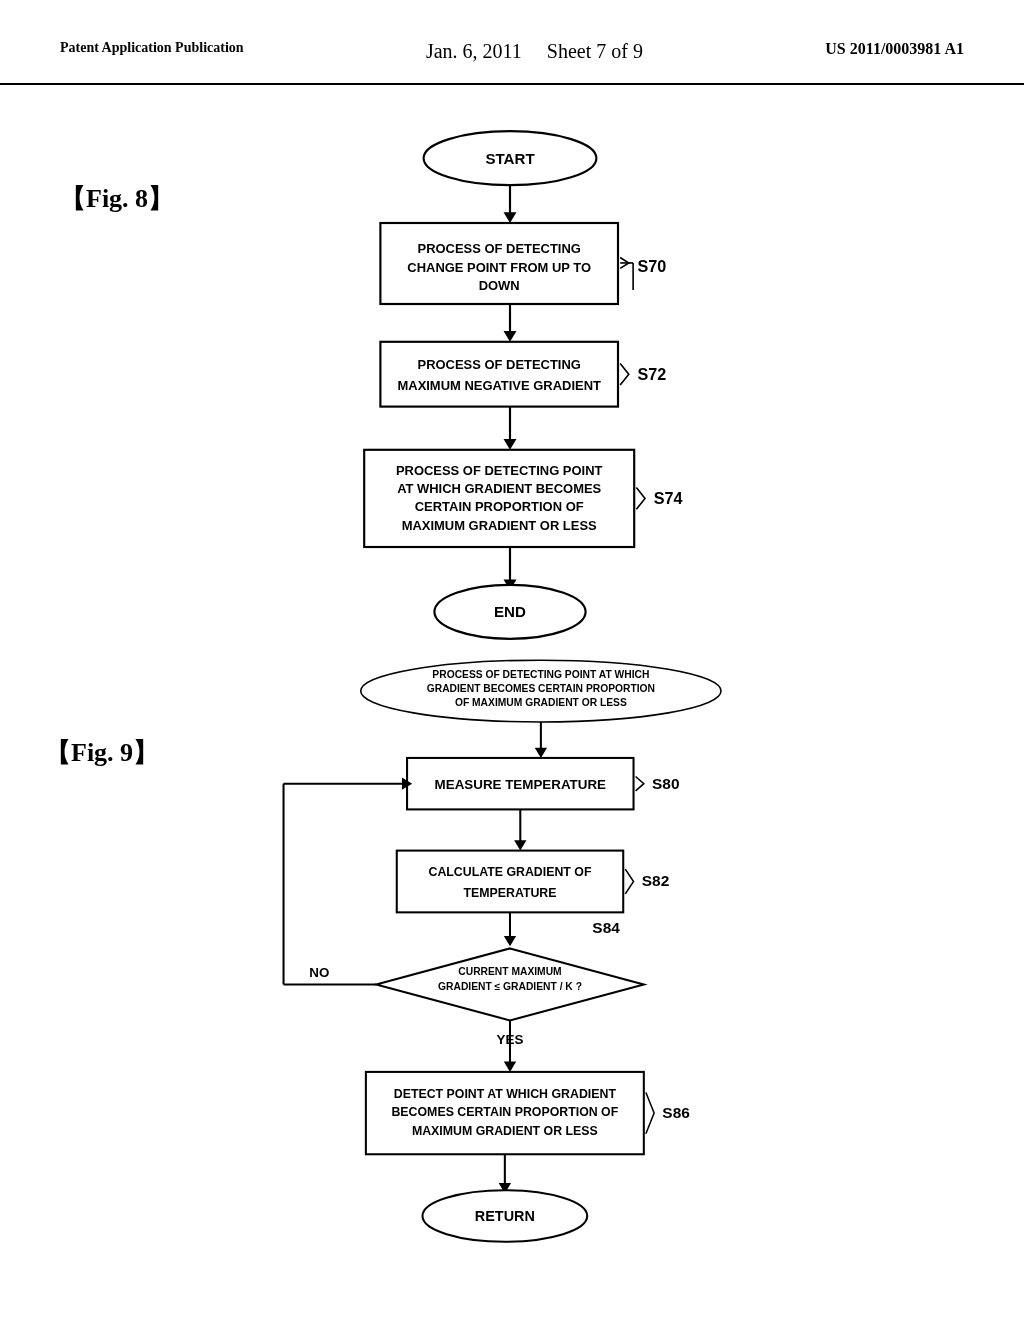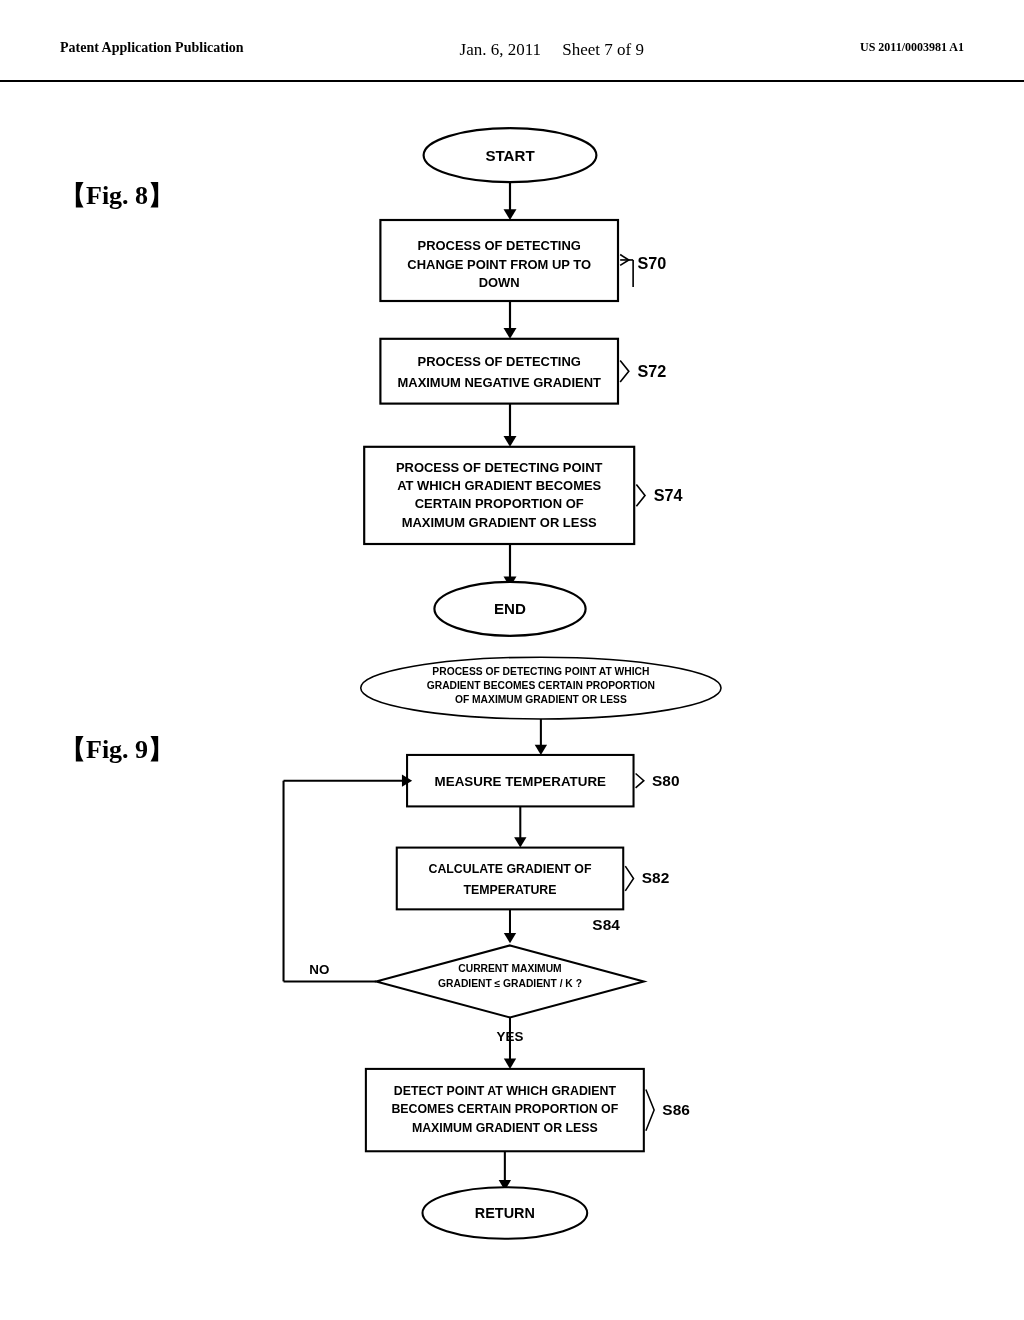--- a/index.html
+++ b/index.html
@@ -27,24 +27,24 @@
       align-items: flex-start;
       padding: 40px 60px 20px 60px;
       border-bottom: 2px solid #000;
     }
     .header-left {
       font-size: 14px;
       font-weight: bold;
     }
     .header-center {
       text-align: right;
-      font-size: 17px;
+      font-size: 20px;
     }
     .header-right {
-      font-size: 12px;
+      font-size: 16px;
       font-weight: bold;
       text-align: center;
     }
   </style>
 </head>
 <body>
 
 <div class="page">
 
   <div class="header">
@@ -54,21 +54,21 @@
       &nbsp;&nbsp;&nbsp;
       <span>Sheet 7 of 9</span>
     </div>
     <div class="header-right">US 2011/0003981 A1</div>
   </div>
 
   <div style="position: relative; width: 100%;">
 
     <div style="position: absolute; top: 66px; left: 60px; font-size: 26px; font-weight: bold; font-family: 'Times New Roman', serif;">【Fig. 8】</div>
 
-    <div style="position: absolute; top: 620px; left: 60px; font-size: 26px; font-weight: bold; font-family: 'Times New Roman', serif;">【Fig. 9】</div>
+    <div style="position: absolute; top: 620px; left: 45px; font-size: 26px; font-weight: bold; font-family: 'Times New Roman', serif;">【Fig. 9】</div>
 
     <svg width="900" height="540" style="display: block; margin: 30px auto 0 auto; margin-left: 60px;" viewBox="0 0 700 500">
 
       <ellipse cx="350" cy="40" rx="80" ry="25" fill="white" stroke="black" stroke-width="2"></ellipse>
       <text x="350" y="45" text-anchor="middle" font-family="Arial, sans-serif" font-size="14" font-weight="bold">START</text>
 
       <line x1="350" y1="65" x2="350" y2="95" stroke="black" stroke-width="2"></line>
       <polygon points="344,90 356,90 350,100" fill="black"></polygon>
 
       <rect x="230" y="100" width="220" height="75" fill="white" stroke="black" stroke-width="2"></rect>

